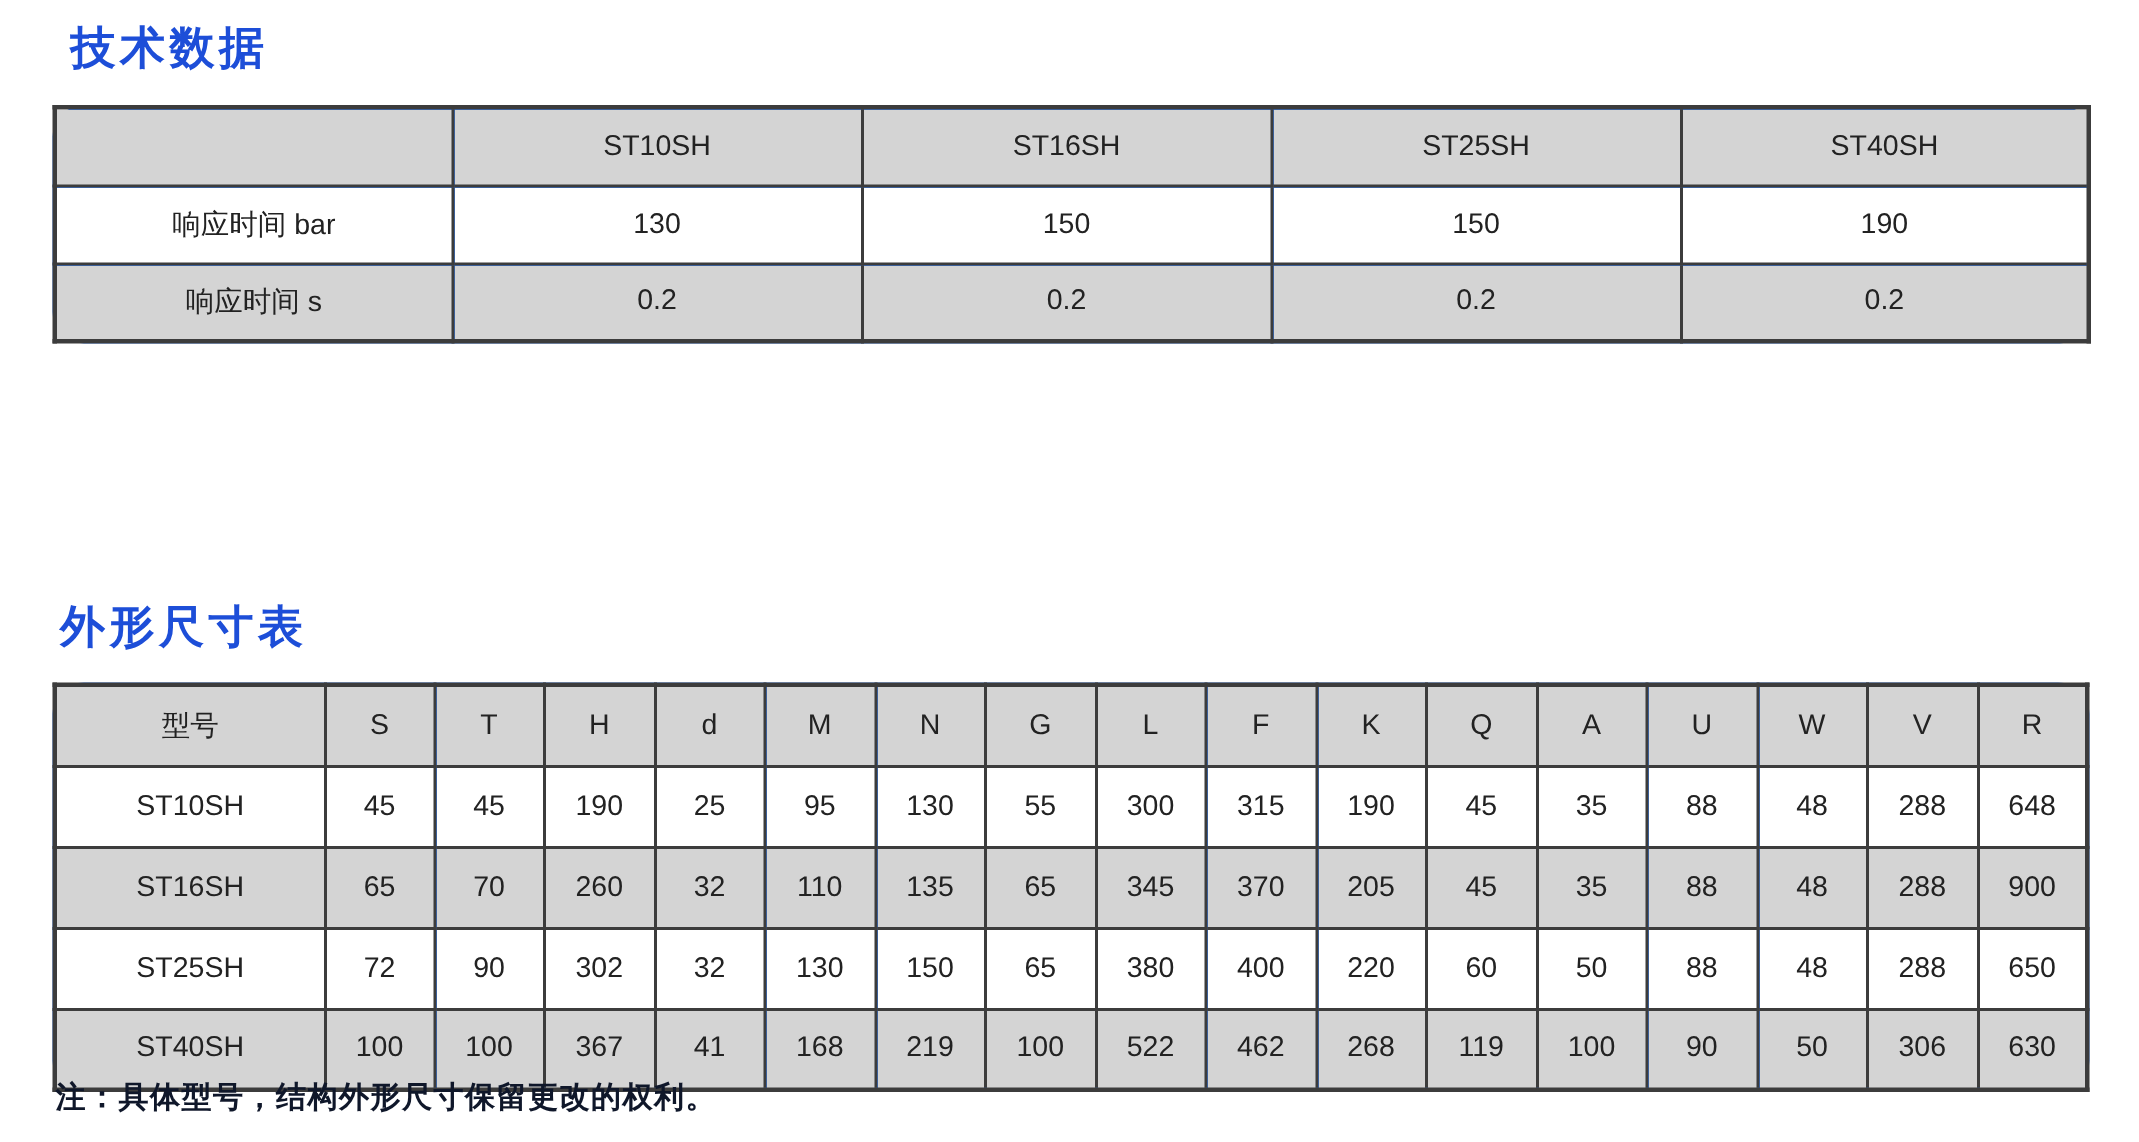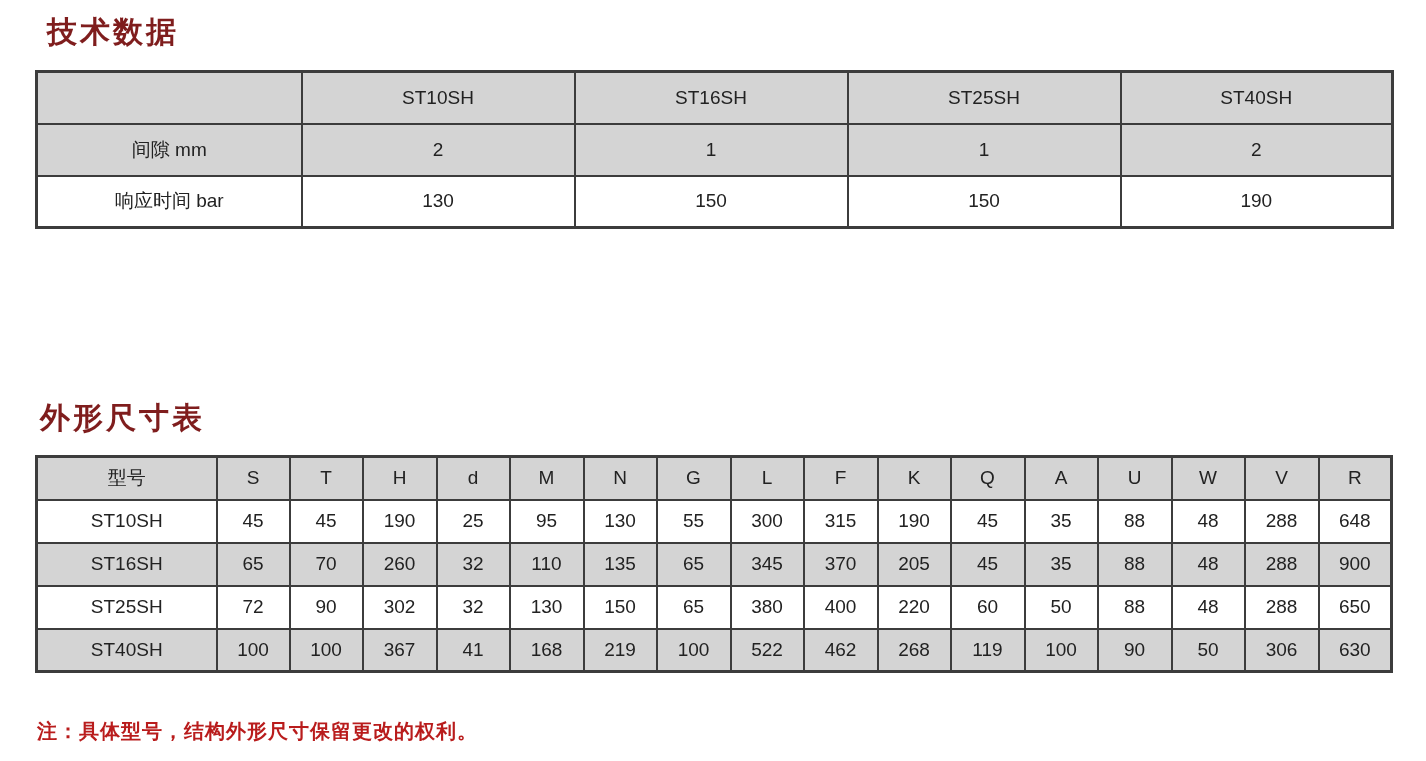--- a/index.html
+++ b/index.html
@@ -11,21 +11,21 @@
   .page {
     position: relative;
     width: 1426px;
     height: 761px;
     background: #ffffff;
     overflow: hidden;
   }
   .section-title {
     font-size: 30px;
     font-weight: bold;
-    color: #7f1d1d;
+    color: #1d4ed8;
     letter-spacing: 3px;
     margin: 0;
     padding: 0;
   }
   #title1 { position: absolute; left: 47px; top: 12px; }
   #title2 { position: absolute; left: 40px; top: 398px; }
 
   table {
     border-collapse: collapse;
     table-layout: fixed;
@@ -45,32 +45,32 @@
     font-size: 19px;
     font-weight: normal;
     color: #222222;
     padding: 0;
     overflow: hidden;
     white-space: nowrap;
   }
   #tech-table { border: 3px solid #3c3c3c; }
   #dim-table  { border: 3px solid #3c3c3c; }
   #tech-table tr { height: 52px; }
-  #dim-table tr  { height: 43px; }
+  #dim-table tr  { height: 54px; }
   tr.gray { background: #d4d4d4; }
   tr.white { background: #ffffff; }
 
   .note {
     position: absolute;
     left: 37px;
     top: 718px;
     font-family: "Liberation Serif", "DejaVu Serif", serif;
     font-weight: bold;
     font-size: 20px;
-    color: #b91c1c;
+    color: #0f172a;
     letter-spacing: 1px;
   }
 </style>
 </head>
 <body>
 
 <div class="page">
 
   <h1 id="title1" class="section-title">技术数据</h1>
 
@@ -83,33 +83,33 @@
         <col style="width:272px">
     </colgroup>
     <tbody>
       <tr class="gray">
         <th></th>
         <th>ST10SH</th>
         <th>ST16SH</th>
         <th>ST25SH</th>
         <th>ST40SH</th>
       </tr>
-      <tr class="gray">
-        <td>间隙  mm</td>
-        <td>2</td>
-        <td>1</td>
-        <td>1</td>
-        <td>2</td>
-      </tr>
       <tr class="white">
         <td>响应时间  bar</td>
         <td>130</td>
         <td>150</td>
         <td>150</td>
         <td>190</td>
+      </tr>
+      <tr class="gray">
+        <td>响应时间  s</td>
+        <td>0.2</td>
+        <td>0.2</td>
+        <td>0.2</td>
+        <td>0.2</td>
       </tr>
     </tbody>
   </table>
 
   <h1 id="title2" class="section-title">外形尺寸表</h1>
 
   <table id="dim-table">
     <colgroup>
       <col style="width:180px">
       <col style="width:73px">

